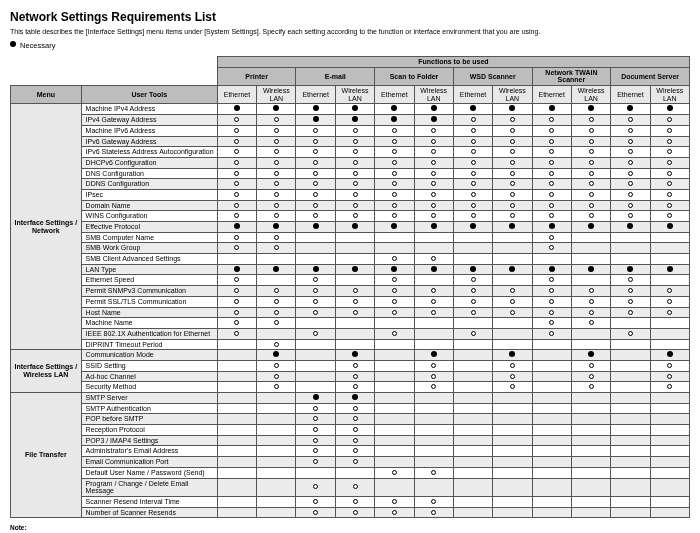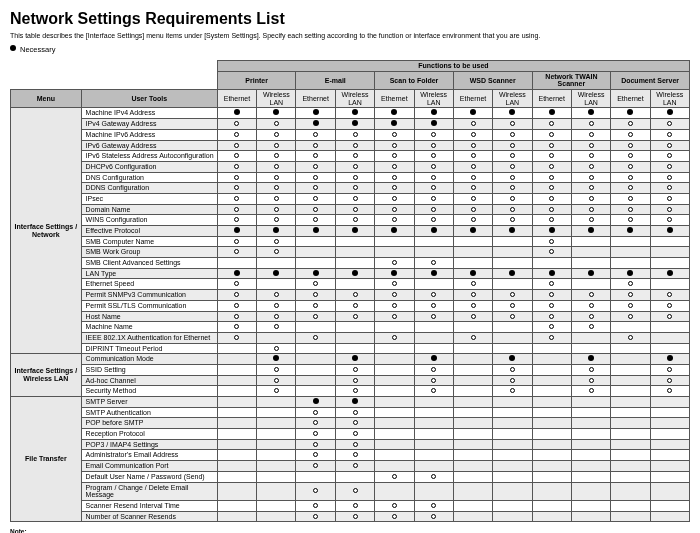--- a/index.html
+++ b/index.html
@@ -5,21 +5,21 @@
   * { box-sizing: border-box; }
   body {
     margin: 0;
     padding: 10px;
     font-family: Arial, Helvetica, sans-serif;
     font-size: 7.5px;
     color: #000;
     background: #fff;
     width: 700px;
   }
-  h1 { font-size: 16px; margin: 0 0 4px 0; font-weight: bold; }
+  h1 { font-size: 12px; margin: 0 0 4px 0; font-weight: bold; }
   .intro { font-size: 7px; margin-bottom: 6px; }
   .legend { font-size: 7.5px; margin-bottom: 6px; }
   .legend div { margin: 2px 0; display:flex; align-items:flex-start; gap:4px;}
   .dot { display:inline-block; width:6px; height:6px; border-radius:50%; }
   .dot.filled { background:#000; }
   .dot.open { background:#fff; border:1px solid #000; width:5px; height:5px;}
   table { border-collapse: collapse; width: 100%; table-layout: fixed; }
   th, td { border: 1px solid #555; padding: 1px 2px; text-align: center; vertical-align: middle; font-size:7px; line-height:1.1;}
   td.lbl { text-align:left; padding-left:4px; }
   th { background:#e8e8e8; font-weight:normal; }

